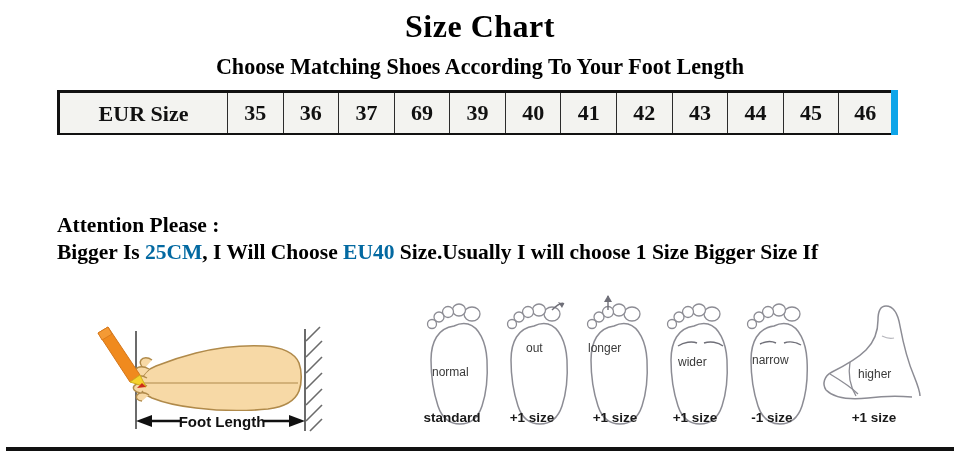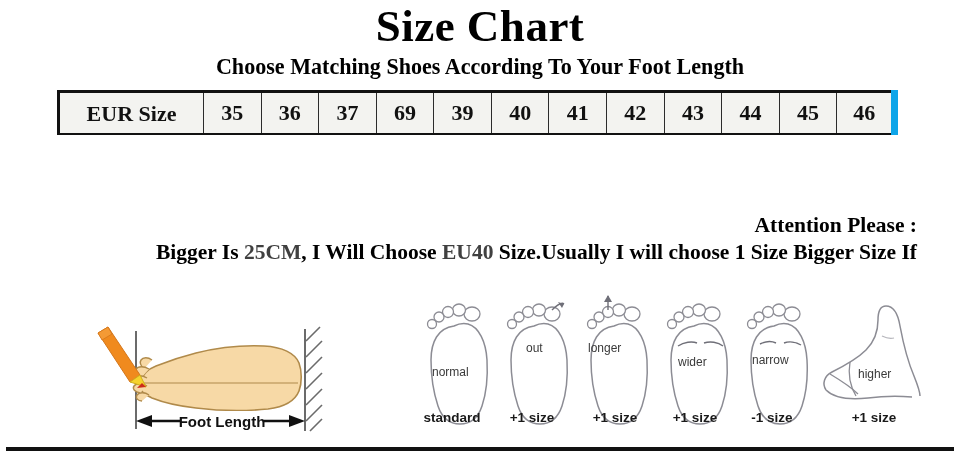--- a/index.html
+++ b/index.html
@@ -17,21 +17,21 @@
   }
 
   
   #main-title {
     position: absolute;
     left: 0; top: 6px;
     width: 960px;
     text-align: center;
     font-family: "Liberation Serif", serif;
     font-weight: bold;
-    font-size: 45px;
+    font-size: 32px;
     letter-spacing: 0.5px;
     line-height: 40px;
   }
   #subtitle {
     position: absolute;
     left: 0; top: 53px;
     width: 960px;
     text-align: center;
     font-family: "Liberation Serif", serif;
     font-weight: bold;
@@ -58,44 +58,43 @@
     font-weight: bold;
     color: #111;
     padding: 0;
   }
   #size-table tr.row-eur td { height: 40px; font-size: 22px; }
   #size-table tr.row-fit td { height: 58px; font-size: 22px; }
   #size-table td.label-cell {
     width: 143px;
     font-size: 21px;
     line-height: 25px;
-    padding: 0 0;
+    padding: 0 12px;
   }
   #size-table td.label-cell .lbl-line2 { font-size: 20px; }
   #size-table td.label-cell .lbl-unit { font-size: 15px; }
   #size-table .outer-top { border-top: 3px solid #111; }
   #size-table .outer-bottom { border-bottom: 3px solid #111; }
   #size-table .outer-left { border-left: 3px solid #111; }
   #size-table .outer-right { border-right: 7px solid #0ea5e9; }
   #size-table .mid-rule { border-bottom: 2px solid #111; }
 
   
   #attention-block {
     position: absolute;
     left: 57px;
     top: 212px;
     width: 860px;
     font-family: "Liberation Serif", serif;
     font-weight: bold;
     font-size: 21.5px;
     line-height: 27px;
-    text-align: right;
   }
   #attention-block .indent { display: inline-block; width: 34px; }
-  .hl { color: #404040; }
+  .hl { color: #0369a1; }
 
   
   #foot-diagram {
     position: absolute;
     left: 92px;
     top: 325px;
     width: 265px;
     height: 110px;
   }
 

